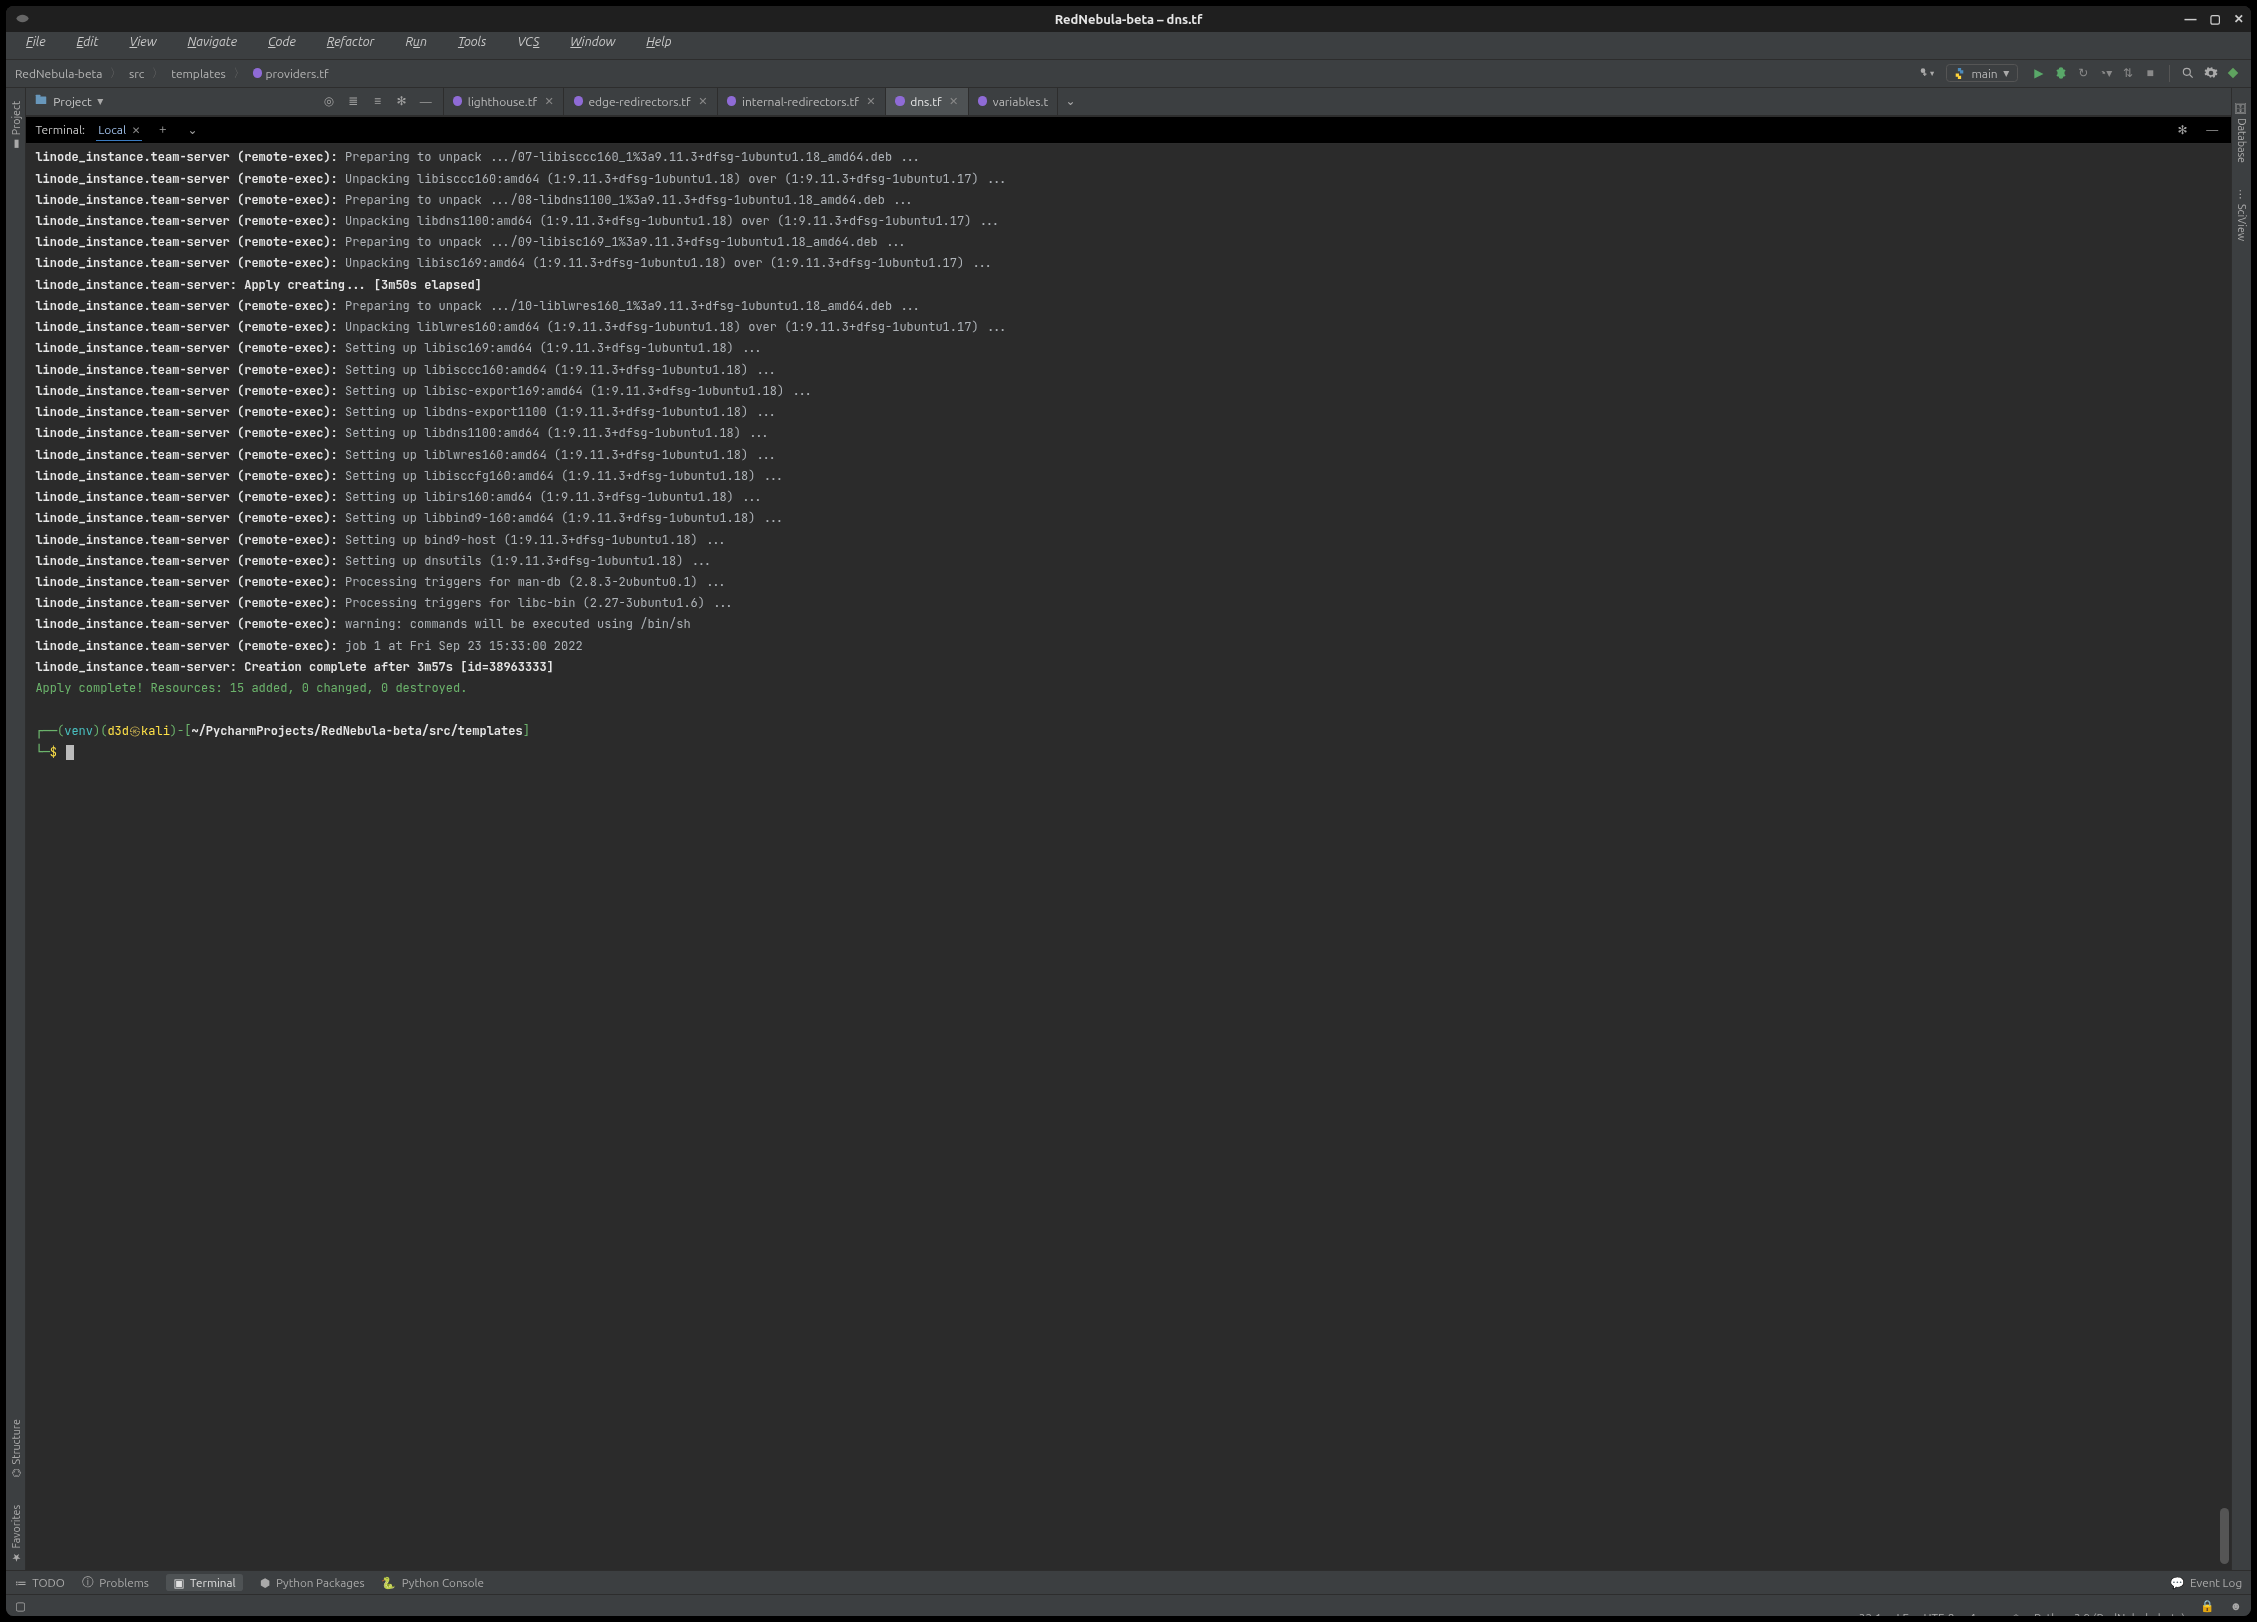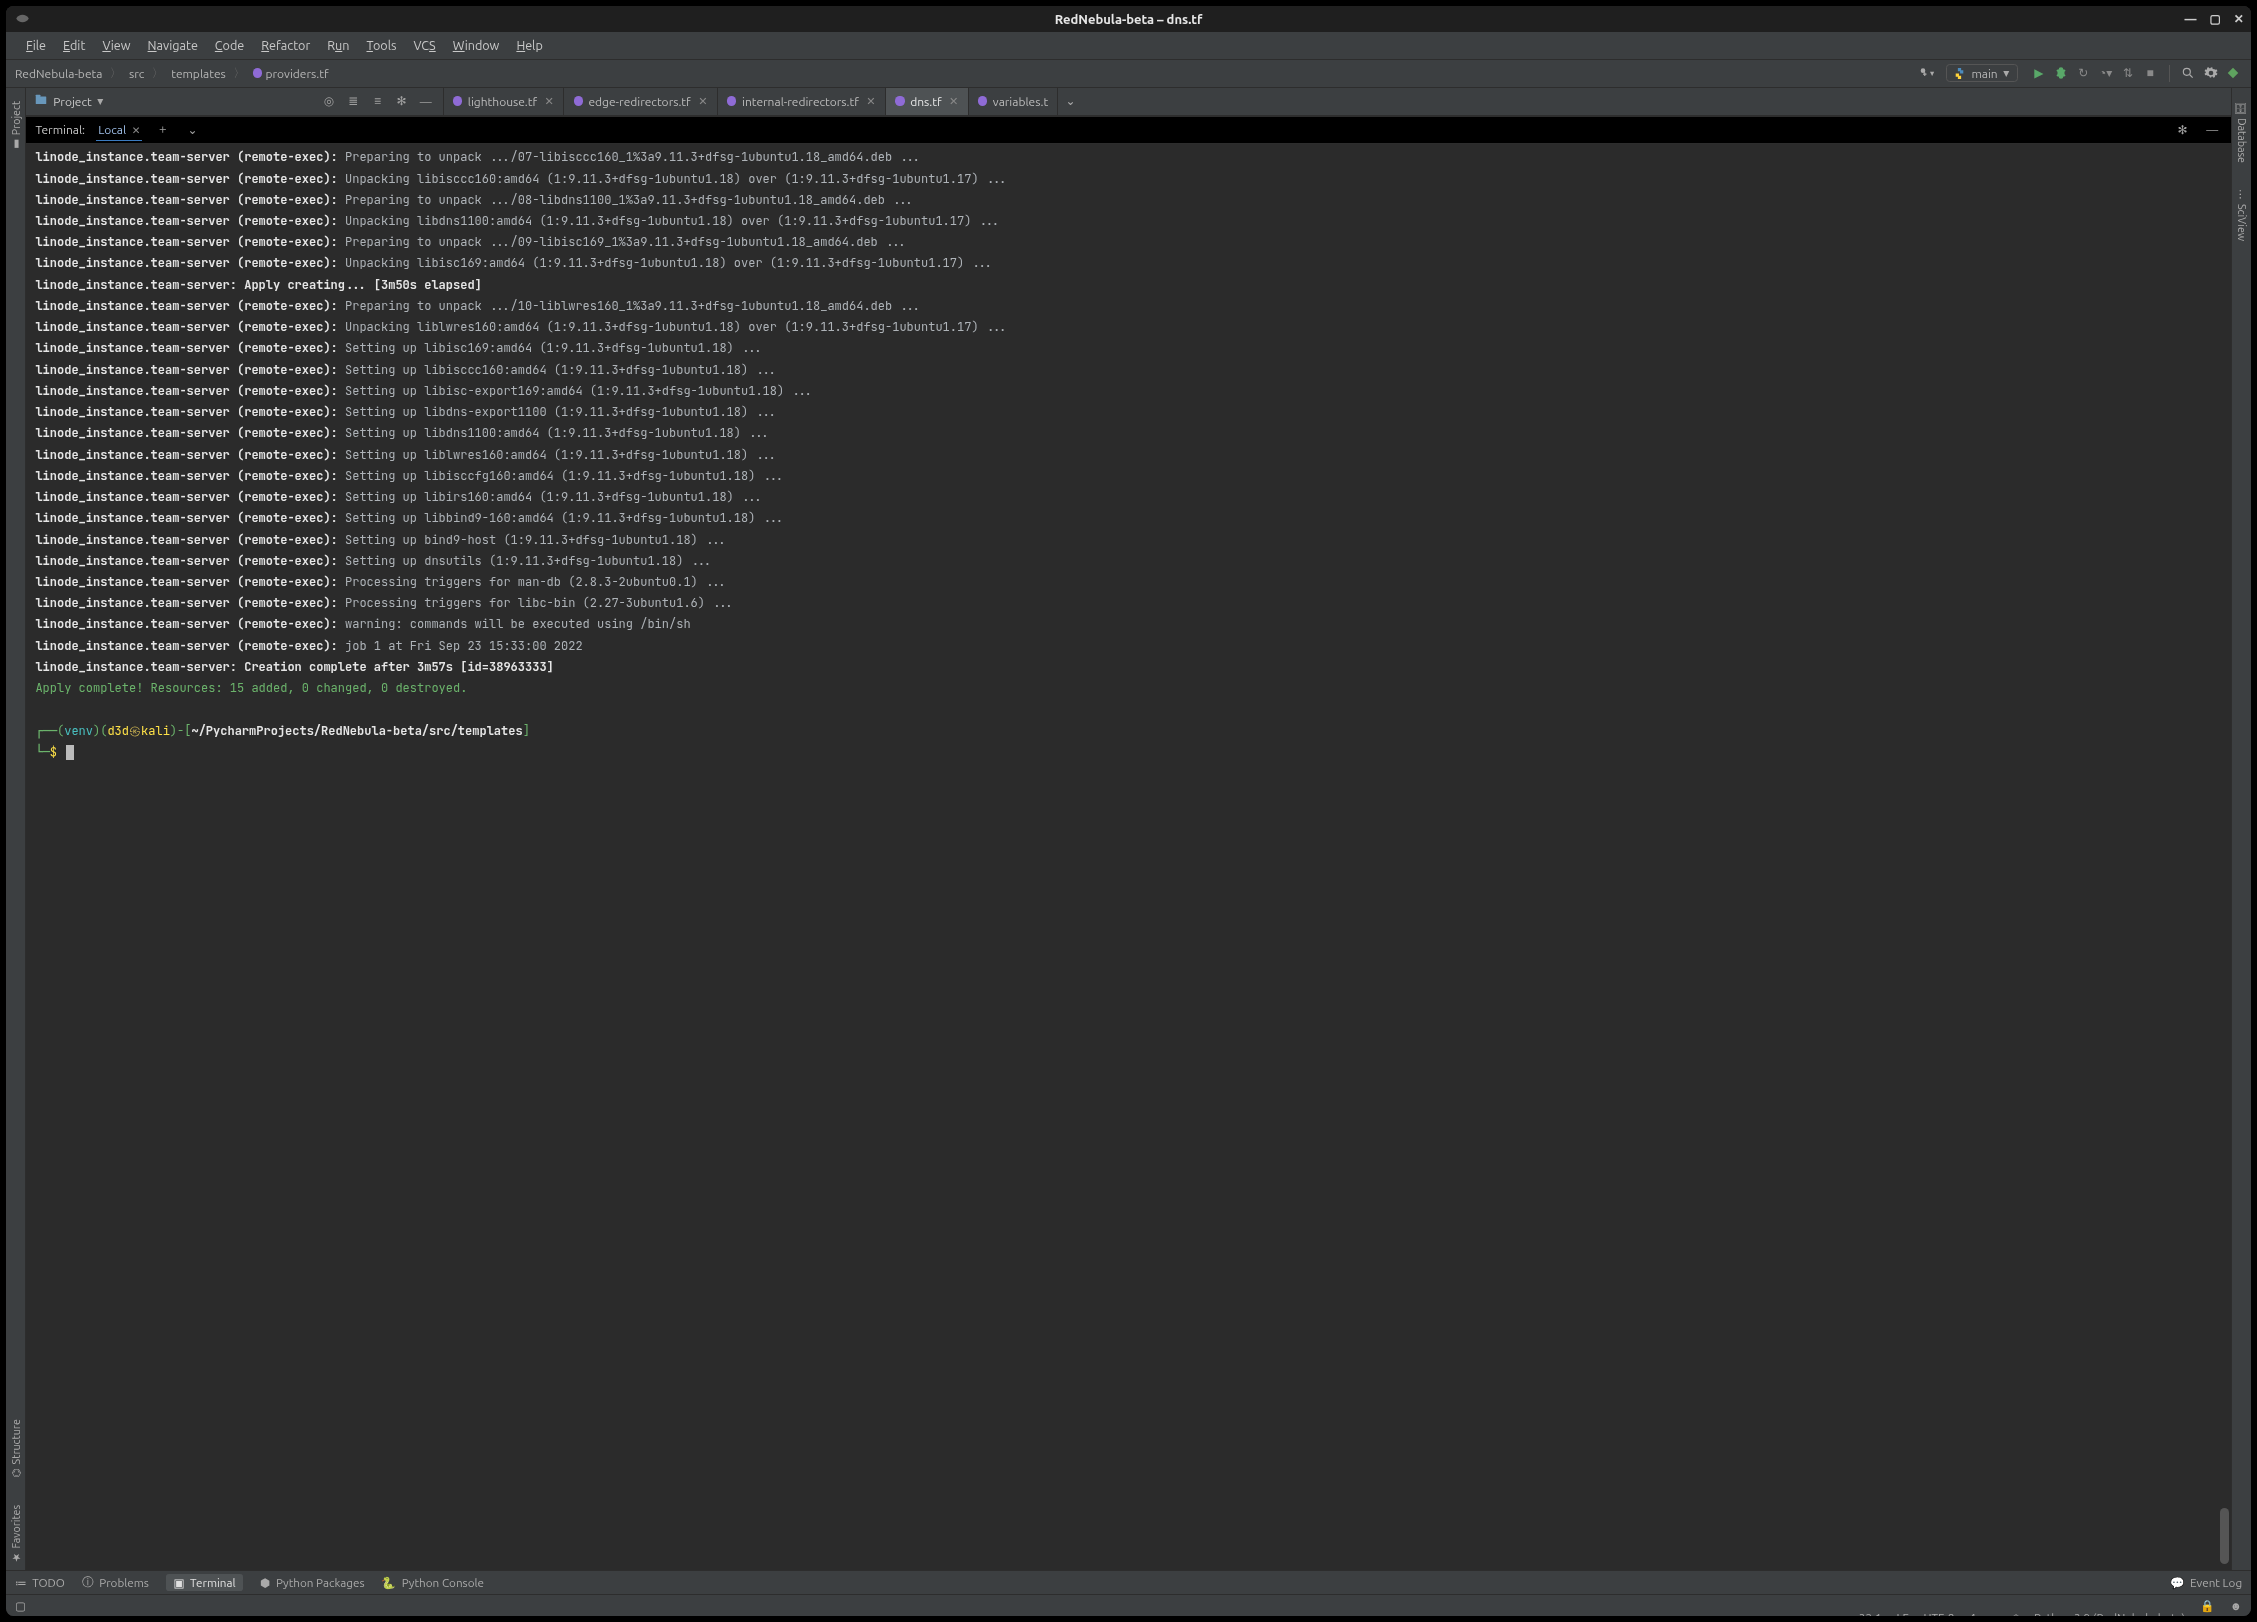--- a/index.html
+++ b/index.html
@@ -42,26 +42,26 @@
   .titlebar .win-controls span { cursor: pointer; font-size: 12px; }
   .titlebar .logo {
     position: absolute; left: 9.3px; width: 15px; height: 15px;
     display:flex; align-items:center; justify-content:center;
   }
   
   .menubar {
     height: 28px;
     background: #3c3f41;
     display: flex;
-    align-items: center;
     padding: 0 13px;
-    gap: 2px;
+    gap: 16px;
     color: #c8c8c8;
     font-size: 12.6px;
     border-bottom: 0.9px solid #2d2d2d;
+    font-style: italic;
   }
   .menubar .mitem { padding: 2.8px 7.5px; cursor: pointer; }
   .menubar .mitem .ul { text-decoration: underline; }
   
   .navrow {
     height: 28px;
     background: #3c3f41;
     display: flex;
     align-items: center;
     padding: 0 9.3px;

